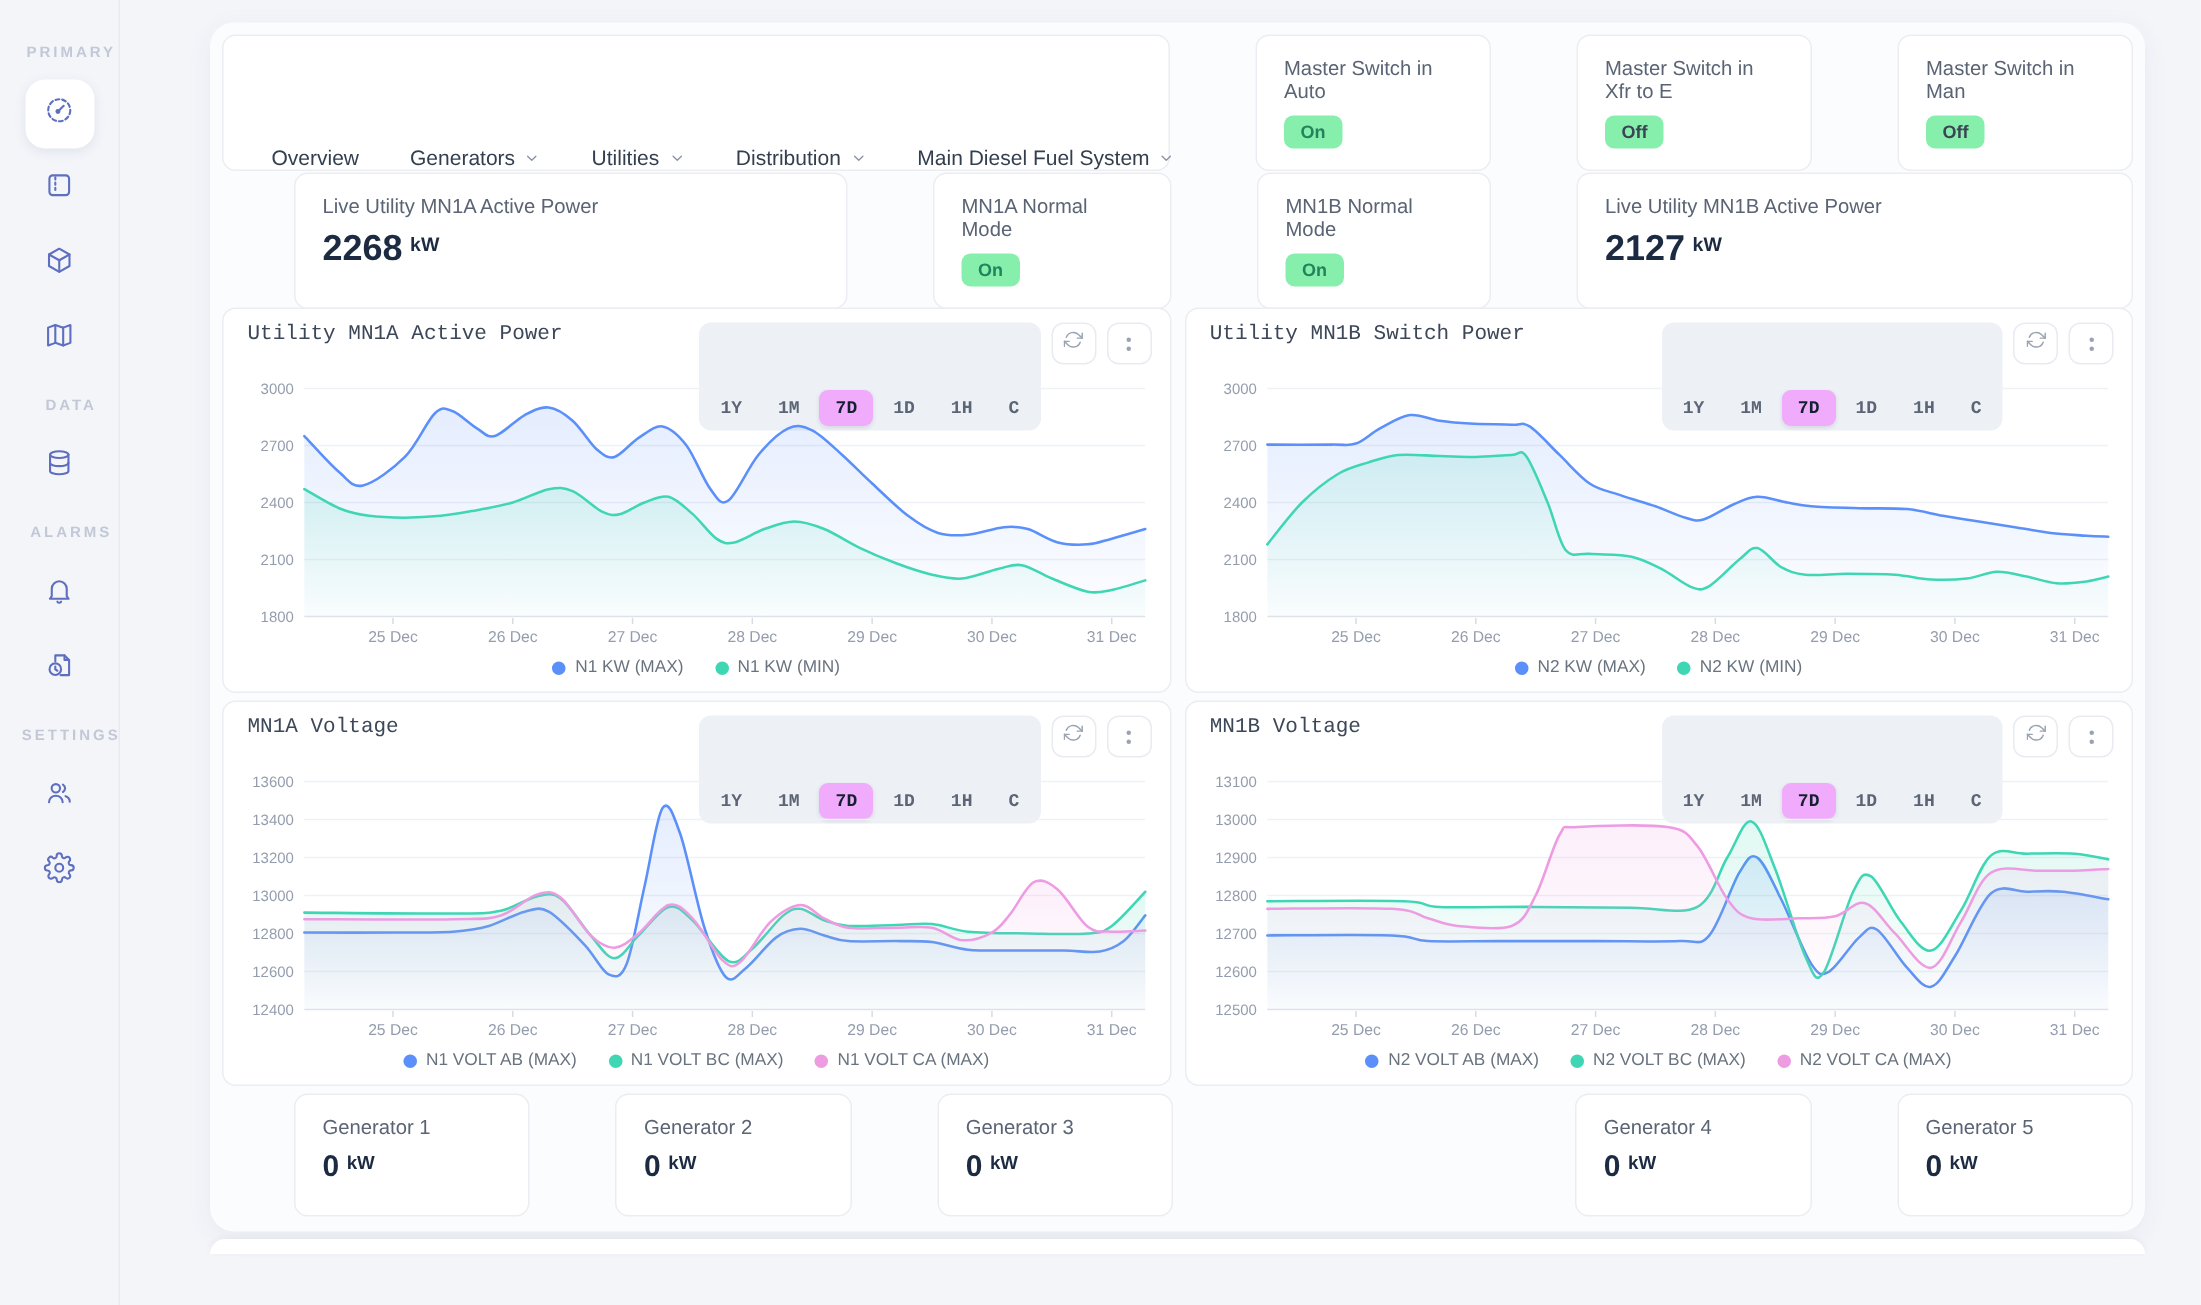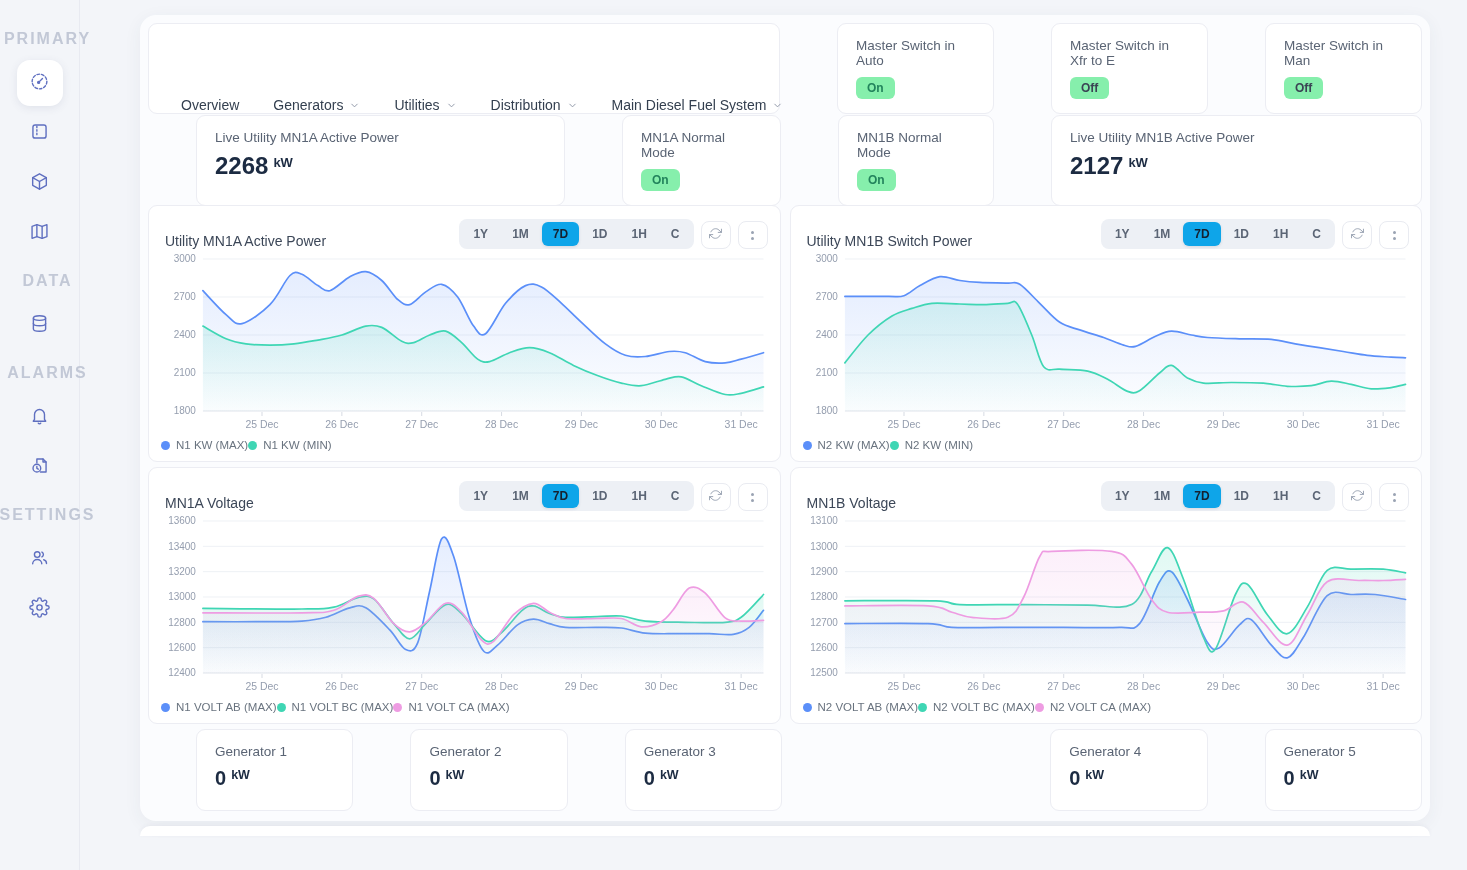--- a/index.html
+++ b/index.html
@@ -4,21 +4,21 @@
 <style>
   * { margin:0; padding:0; box-sizing:border-box; }
   html,body { width:1467px; height:870px; overflow:hidden;
     font-family:"Liberation Sans", sans-serif; background:#f3f5f9; }
   .page { display:flex; width:100%; height:100%; }
 
   
   .sidebar { width:80px; height:100%; background:#f3f5f9; border-right:1px solid #e8eaf1;
     display:flex; flex-direction:column; align-items:center; padding-top:16px; flex:0 0 80px; }
   .side-section { display:flex; flex-direction:column; align-items:center; width:100%; }
-  .side-label { font-size:16px; letter-spacing:2px; color:#c2c8d6; font-weight:bold;
+  .side-label { font-size:10px; letter-spacing:2px; color:#c2c8d6; font-weight:bold;
     margin:14px 0 10px 16px; text-transform:uppercase; }
   .side-item { width:46px; height:46px; display:flex; align-items:center; justify-content:center;
     color:#5f6fc0; margin:2px 0; border-radius:13px; cursor:pointer; }
   .side-item.active { background:#ffffff; box-shadow:0 2px 8px rgba(60,70,110,0.10); }
   .side-item svg { width:21px; height:21px; stroke:currentColor; fill:none;
     stroke-width:1.6; stroke-linecap:round; stroke-linejoin:round; }
 
   
   .main-wrap { flex:1; padding:15px 37px 0 60px; }
   .panel { width:1290px; height:806px; background:#fbfcfe; border-radius:16px;
@@ -51,37 +51,37 @@
   .badge.off { background:#86efac; color:#3a4454; }
   .big-val { font-size:24px; font-weight:bold; color:#1c2b42; line-height:1;
     display:flex; align-items:flex-start; gap:5px; }
   .big-val .unit { font-size:13px; font-weight:bold; margin-top:2px; }
   .gen-val { font-size:20px; font-weight:bold; color:#1c2b42; line-height:1;
     display:flex; align-items:flex-start; gap:5px; }
   .gen-val .unit { font-size:12.5px; font-weight:bold; margin-top:1px; }
 
   
   .chart-card { padding:9px 12px 6px 12px; display:flex; flex-direction:column; }
-  .chart-head { display:flex; align-items:flex-end; height:34px; }
+  .chart-head { display:flex; align-items:flex-start; height:34px;font-family:Liberation Mono, monospace; }
   .chart-title { font-size:14px; color:#3c4758; font-weight:500; flex:1; padding-left:4px; }
   .range-group { display:flex; background:#edf0f5; border-radius:8px; padding:3px; gap:2px; }
   .range-btn { font-size:12px; font-weight:600; color:#5b6575; padding:5px 11px;
-    border-radius:6px; cursor:pointer; }
-  .range-btn.active { background:#0ea5e9; color:#15202f; font-weight:bold;
+    border-radius:6px; cursor:pointer;margin-top:42px; }
+  .range-btn.active { background:#f0abfc; color:#15202f; font-weight:bold;
     box-shadow:0 1px 3px rgba(40,50,80,0.12); }
   .icon-btn { width:30px; height:28px; border:1px solid #e9ebf1; background:#fff;
     border-radius:8px; display:flex; align-items:center; justify-content:center;
     color:#9aa3b3; margin-left:7px; cursor:pointer; }
   .icon-btn svg { width:13px; height:13px; stroke:currentColor; fill:none;
     stroke-width:1.8; stroke-linecap:round; stroke-linejoin:round; }
   .kebab-dot { width:3px; height:3px; border-radius:50%; background:#9aa3b3; margin:1.2px 0; }
 
   .chart-body { flex:1; }
   .chart-body svg { display:block; }
-  .legend { height:20px; display:flex; align-items:center; gap:0; }
+  .legend { height:20px; display:flex; align-items:center; justify-content:center; gap:21px; }
   .legend-item { display:flex; align-items:center; gap:6px; font-size:11.5px; color:#69737f; }
   .legend-dot { width:9px; height:9px; border-radius:50%; }
 </style>
 </head>
 <body>
 
 <div class="page">
 
   <aside class="sidebar">
     <div class="side-section">

